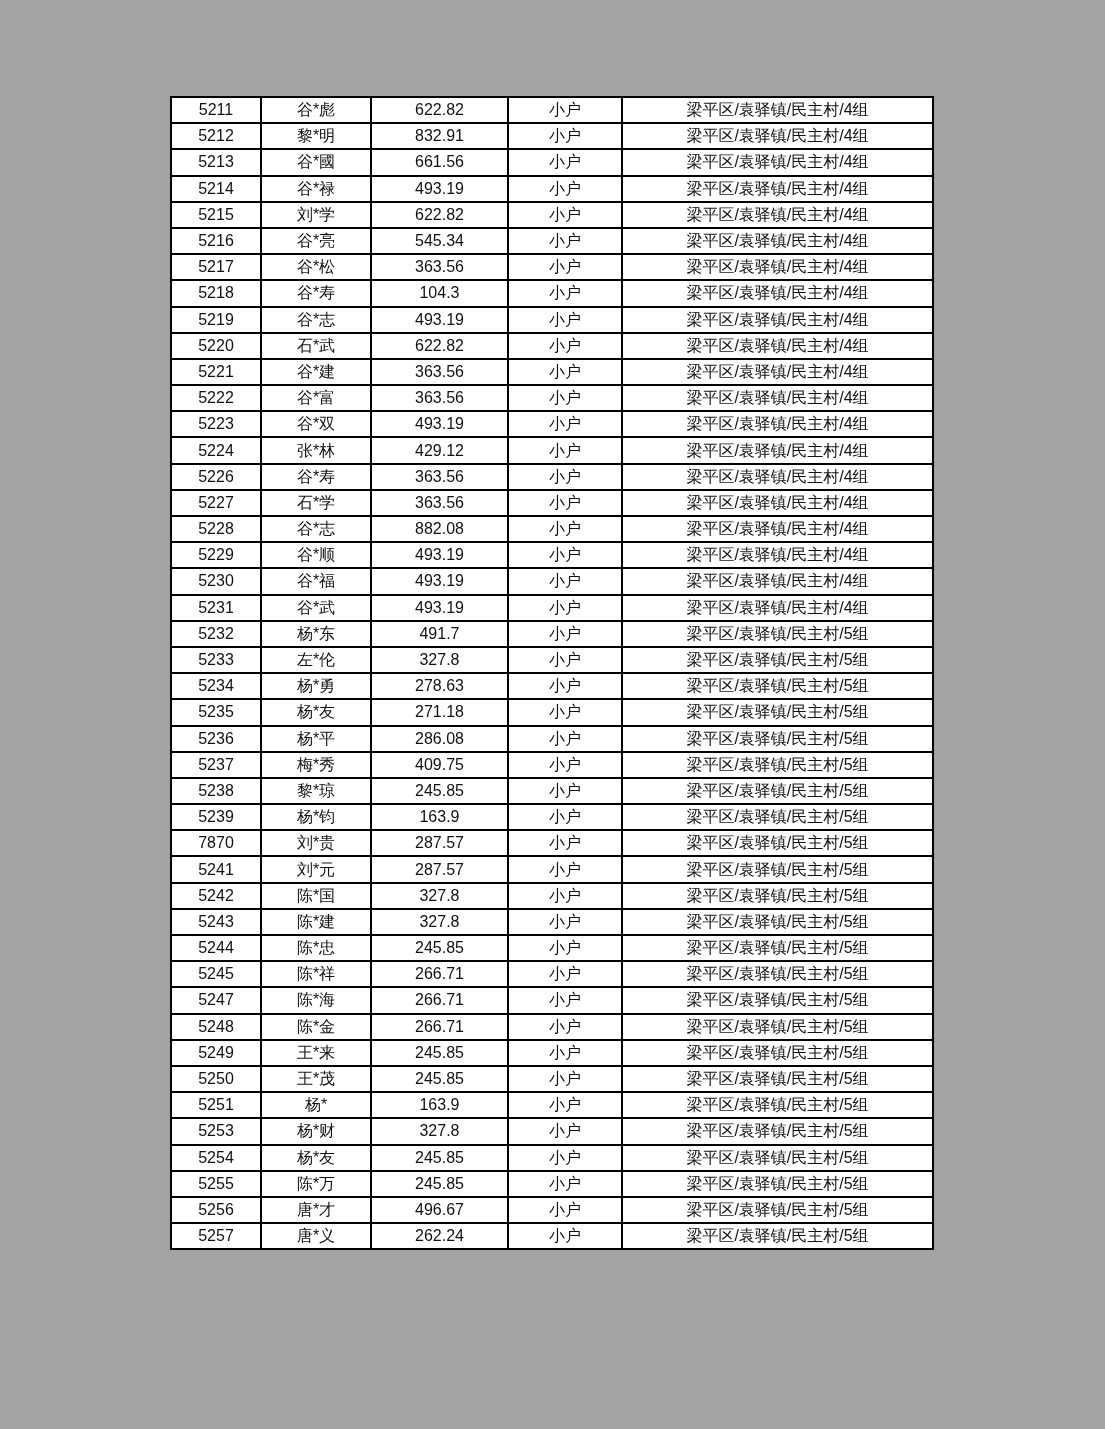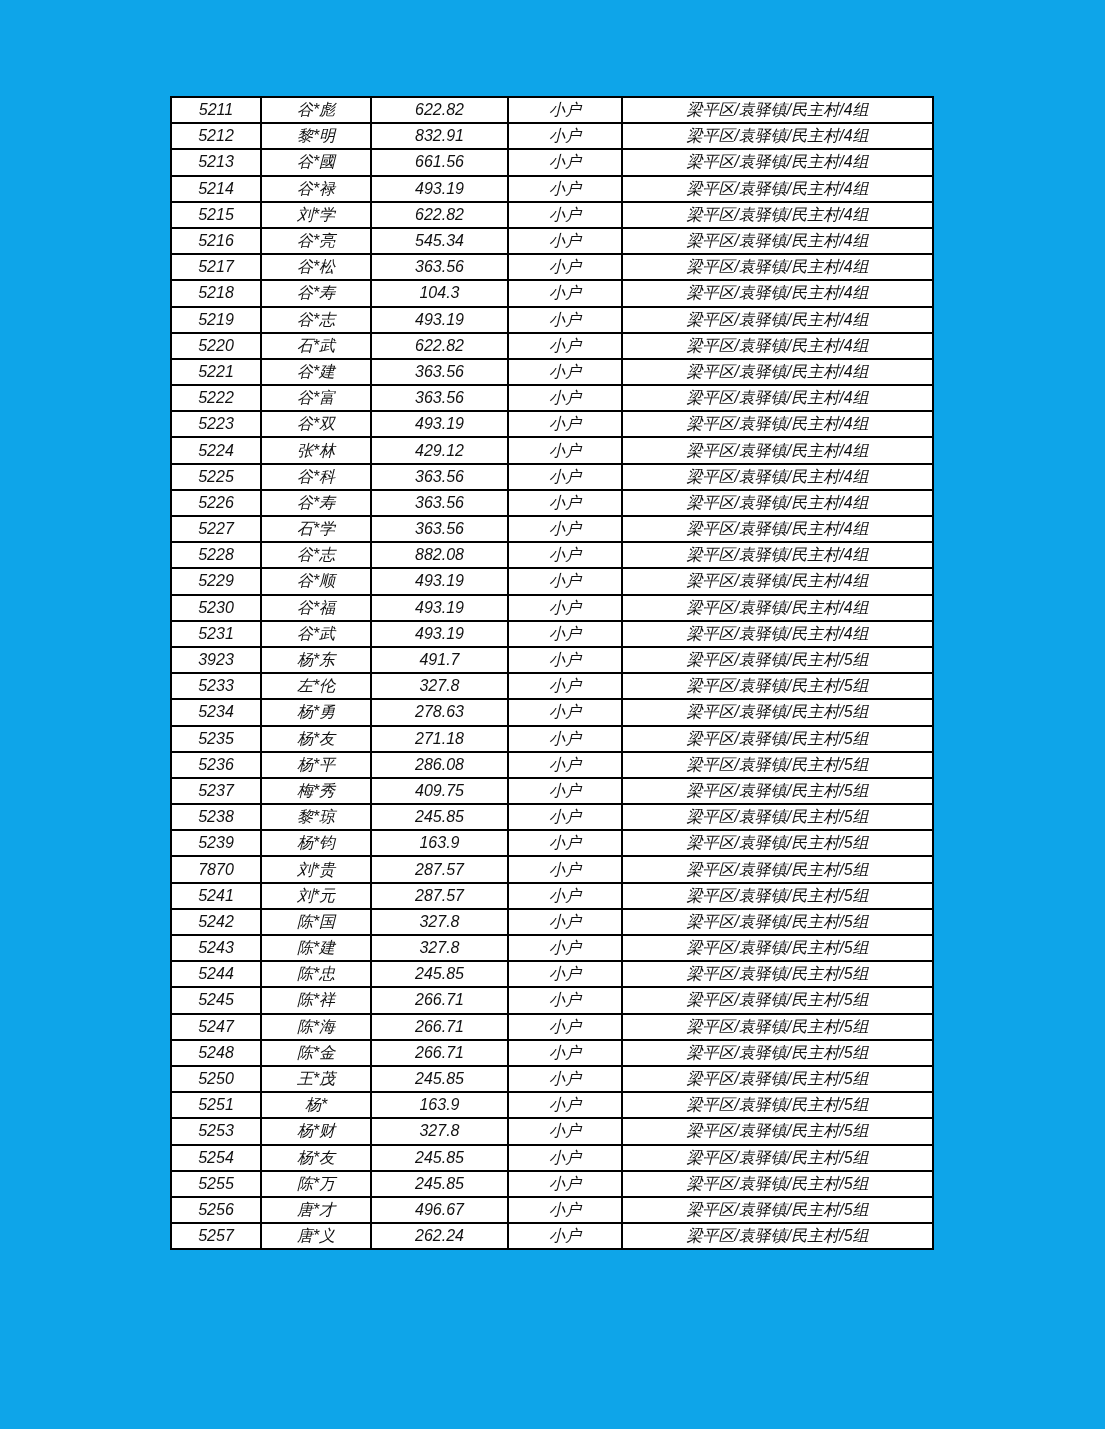--- a/index.html
+++ b/index.html
@@ -7,23 +7,22 @@
     padding: 0;
     background: #ffffff;
     width: 1105px;
     height: 1429px;
     font-family: "Liberation Sans", sans-serif;
   }
   .page {
     position: relative;
     width: 1105px;
     height: 1429px;
-    background: #0ea5e9;
+    background: #a3a3a3;
     overflow: hidden;
-    font-style: italic;
   }
   table.records {
     position: absolute;
     left: 170px;
     top: 96px;
     border-collapse: collapse;
     table-layout: fixed;
     width: 762px;
   }
   table.records td {
@@ -150,27 +149,20 @@
           <td>梁平区/袁驿镇/民主村/4组</td>
         </tr>
         <tr>
           <td>5224</td>
           <td>张*林</td>
           <td>429.12</td>
           <td>小户</td>
           <td>梁平区/袁驿镇/民主村/4组</td>
         </tr>
         <tr>
-          <td>5225</td>
-          <td>谷*科</td>
-          <td>363.56</td>
-          <td>小户</td>
-          <td>梁平区/袁驿镇/民主村/4组</td>
-        </tr>
-        <tr>
           <td>5226</td>
           <td>谷*寿</td>
           <td>363.56</td>
           <td>小户</td>
           <td>梁平区/袁驿镇/民主村/4组</td>
         </tr>
         <tr>
           <td>5227</td>
           <td>石*学</td>
           <td>363.56</td>
@@ -199,21 +191,21 @@
           <td>梁平区/袁驿镇/民主村/4组</td>
         </tr>
         <tr>
           <td>5231</td>
           <td>谷*武</td>
           <td>493.19</td>
           <td>小户</td>
           <td>梁平区/袁驿镇/民主村/4组</td>
         </tr>
         <tr>
-          <td>3923</td>
+          <td>5232</td>
           <td>杨*东</td>
           <td>491.7</td>
           <td>小户</td>
           <td>梁平区/袁驿镇/民主村/5组</td>
         </tr>
         <tr>
           <td>5233</td>
           <td>左*伦</td>
           <td>327.8</td>
           <td>小户</td>
@@ -307,20 +299,27 @@
           <td>5247</td>
           <td>陈*海</td>
           <td>266.71</td>
           <td>小户</td>
           <td>梁平区/袁驿镇/民主村/5组</td>
         </tr>
         <tr>
           <td>5248</td>
           <td>陈*金</td>
           <td>266.71</td>
+          <td>小户</td>
+          <td>梁平区/袁驿镇/民主村/5组</td>
+        </tr>
+        <tr>
+          <td>5249</td>
+          <td>王*来</td>
+          <td>245.85</td>
           <td>小户</td>
           <td>梁平区/袁驿镇/民主村/5组</td>
         </tr>
         <tr>
           <td>5250</td>
           <td>王*茂</td>
           <td>245.85</td>
           <td>小户</td>
           <td>梁平区/袁驿镇/民主村/5组</td>
         </tr>

